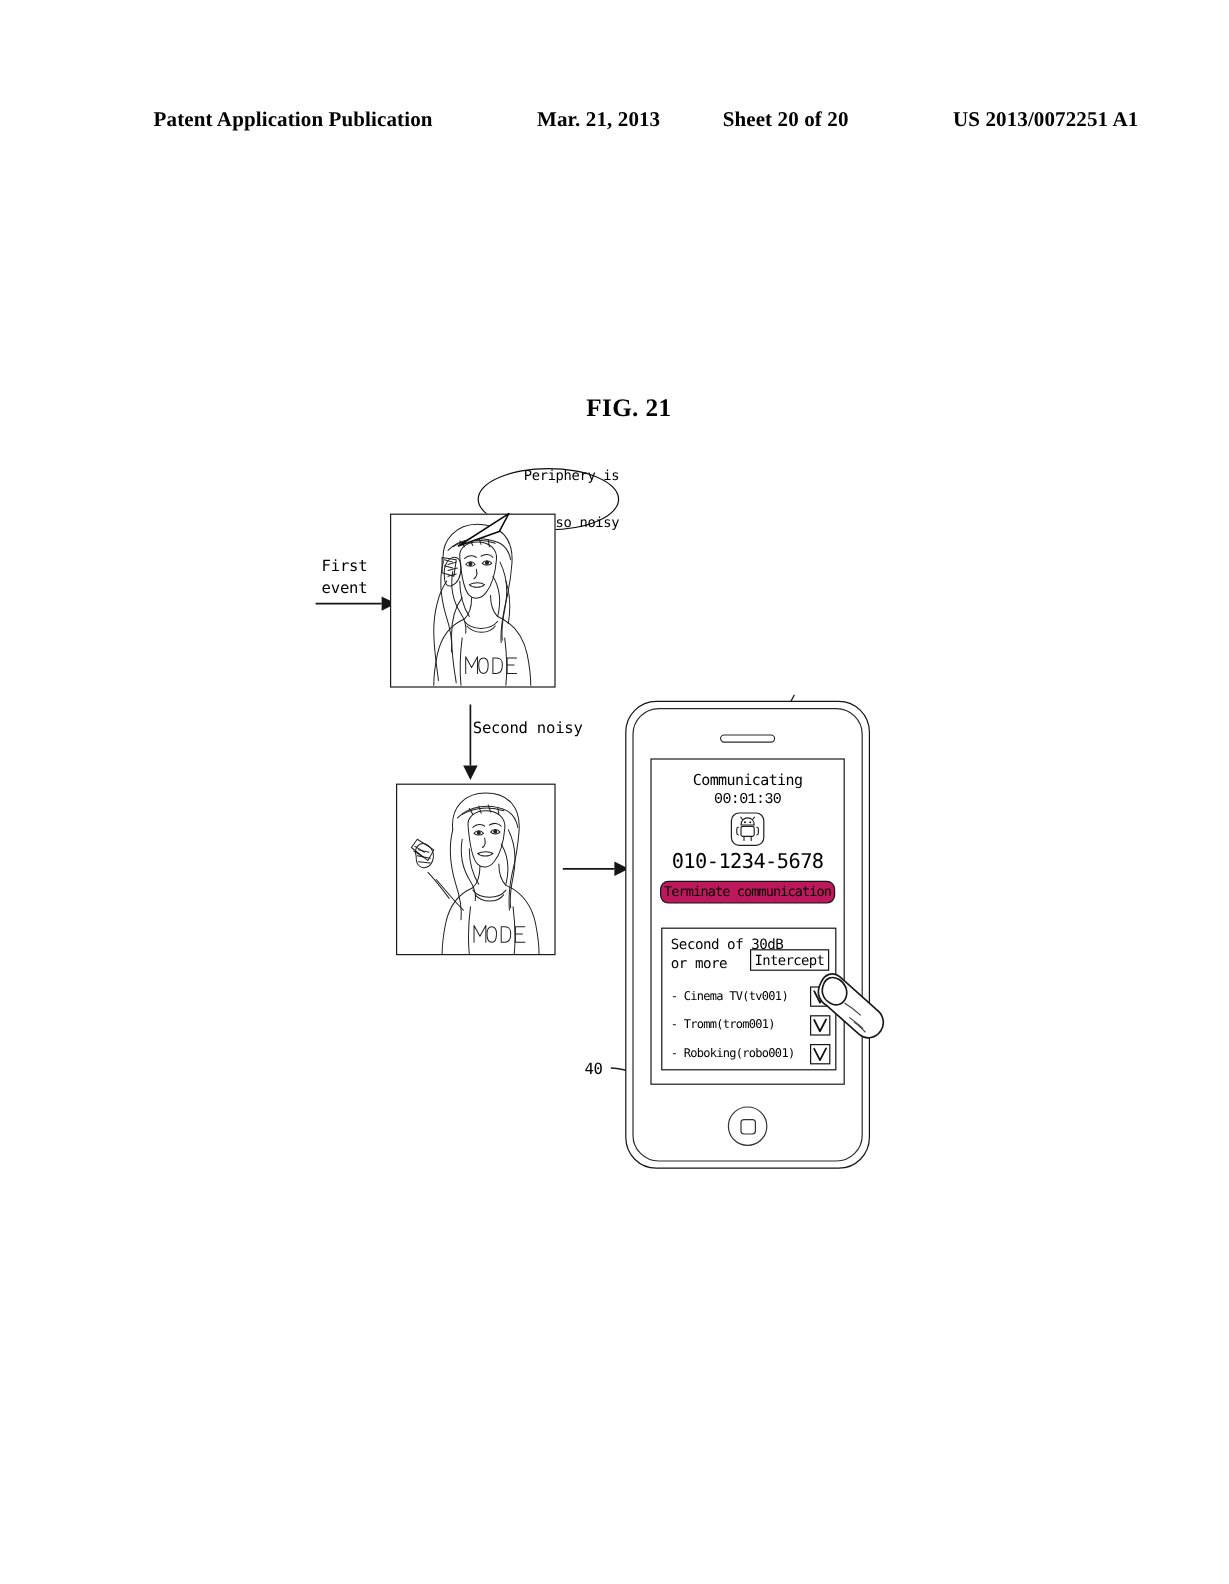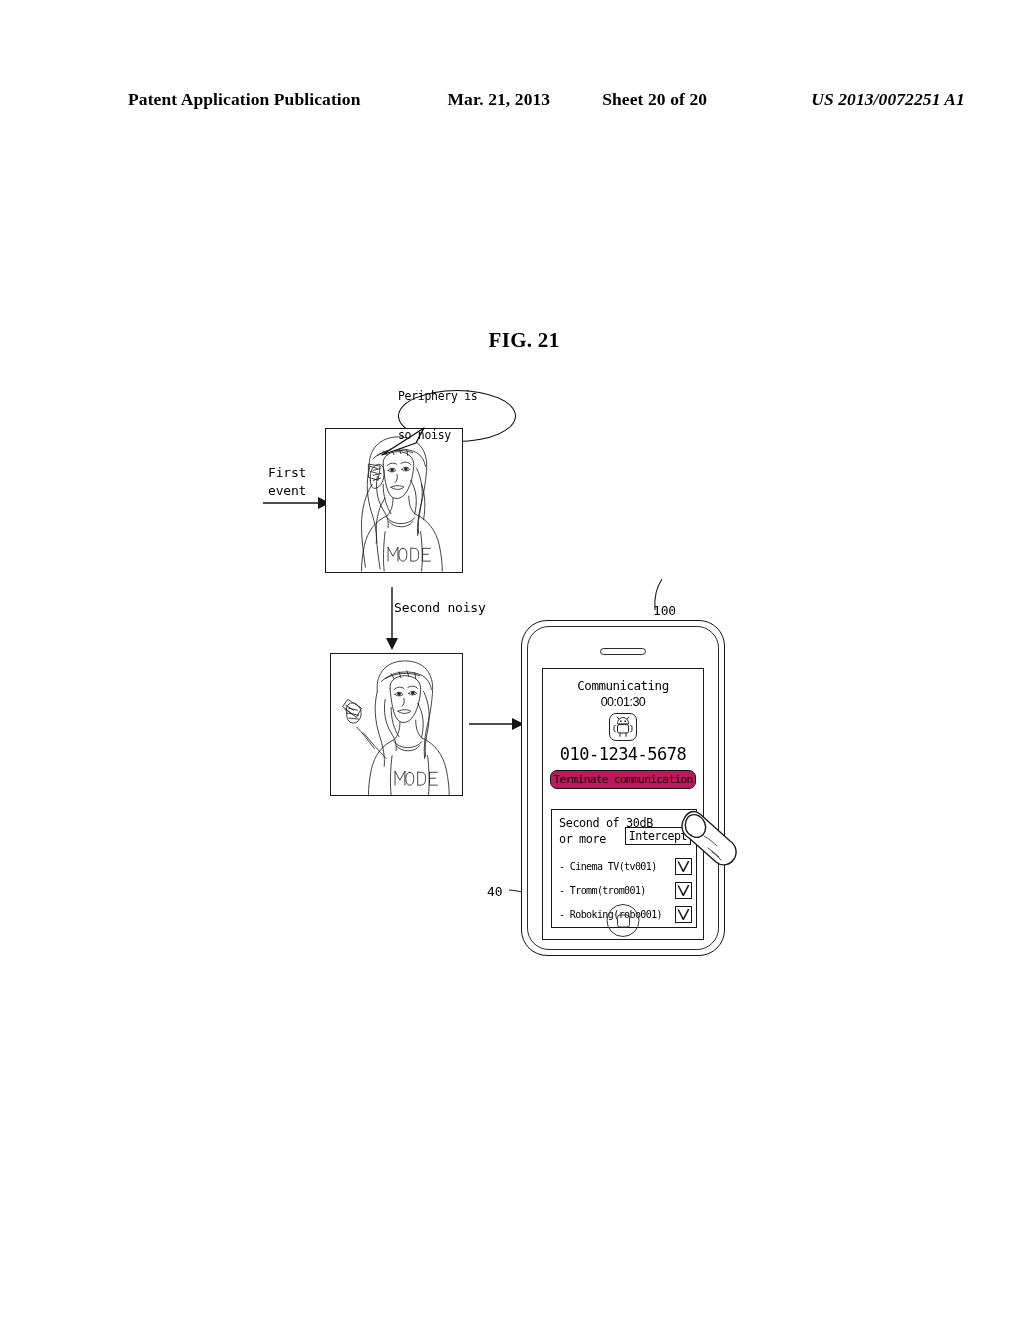--- a/index.html
+++ b/index.html
@@ -33,22 +33,21 @@
     gap: 43px;
   }
   .hdr-pub { }
   .hdr-date {
     margin-left: 44px;
   }
   .hdr-sheet {
     margin-left: 9px;
   }
   .hdr-num {
-    margin-left: 61px;
-    font-style: italic;
+    margin-left: 44px;
   }
 
   
   .fig-title {
     position: absolute;
     top: 328px;
     left: 12px;
     width: 1024px;
     text-align: center;
     font-family: "Liberation Serif", serif;
@@ -71,21 +70,21 @@
     border: 1.4px solid #0a0a0a;
     border-radius: 50% / 50%;
     background: #fff;
     box-sizing: border-box;
   }
   .balloon .btext {
     position: absolute;
     inset: 0;
     display: flex;
     flex-direction: column;
-    align-items: flex-start;
+    align-items: flex-end;
     justify-content: center;
     line-height: 1.32;
     font-family: "DejaVu Sans Mono", monospace;
     font-size: 11.5px;
     letter-spacing: -0.3px;
     text-align: center;
     white-space: nowrap;
     z-index: 2;
     gap: 24px;
   }
@@ -141,23 +140,23 @@
   }
   #ref-100 { left: 653px; top: 563px; margin-top: 40px; }
   #ref-40  { left: 487px; top: 884px; }
 
   .leader { position: absolute; }
 
   
   .phone {
     position: absolute;
     left: 521px;
-    top: 620px;
+    top: 584px;
     width: 204px;
-    height: 336px;
+    height: 390px;
   }
   .phone-body {
     position: absolute;
     inset: 0;
     border: 1.4px solid #141414;
     border-radius: 26px;
     background: #ffffff;
     box-sizing: border-box;
   }
   .phone-body-inner {
@@ -221,21 +220,21 @@
     padding-top: 9px;
     text-align: center;
   }
   .call-status {
     font-family: "DejaVu Sans Mono", monospace;
     font-size: 12.5px;
     letter-spacing: -0.5px;
     line-height: 1.25;
   }
   .call-timer {
-    font-family: Liberation Sans, sans-serif;
+    font-family: Liberation Mono, monospace;
     font-size: 12.5px;
     letter-spacing: -0.5px;
     line-height: 1.3;
   }
   .avatar {
     margin: 3px auto 2px;
     width: 28px;
     height: 28px;
     border: 1.2px solid #202020;
     border-radius: 7px;

